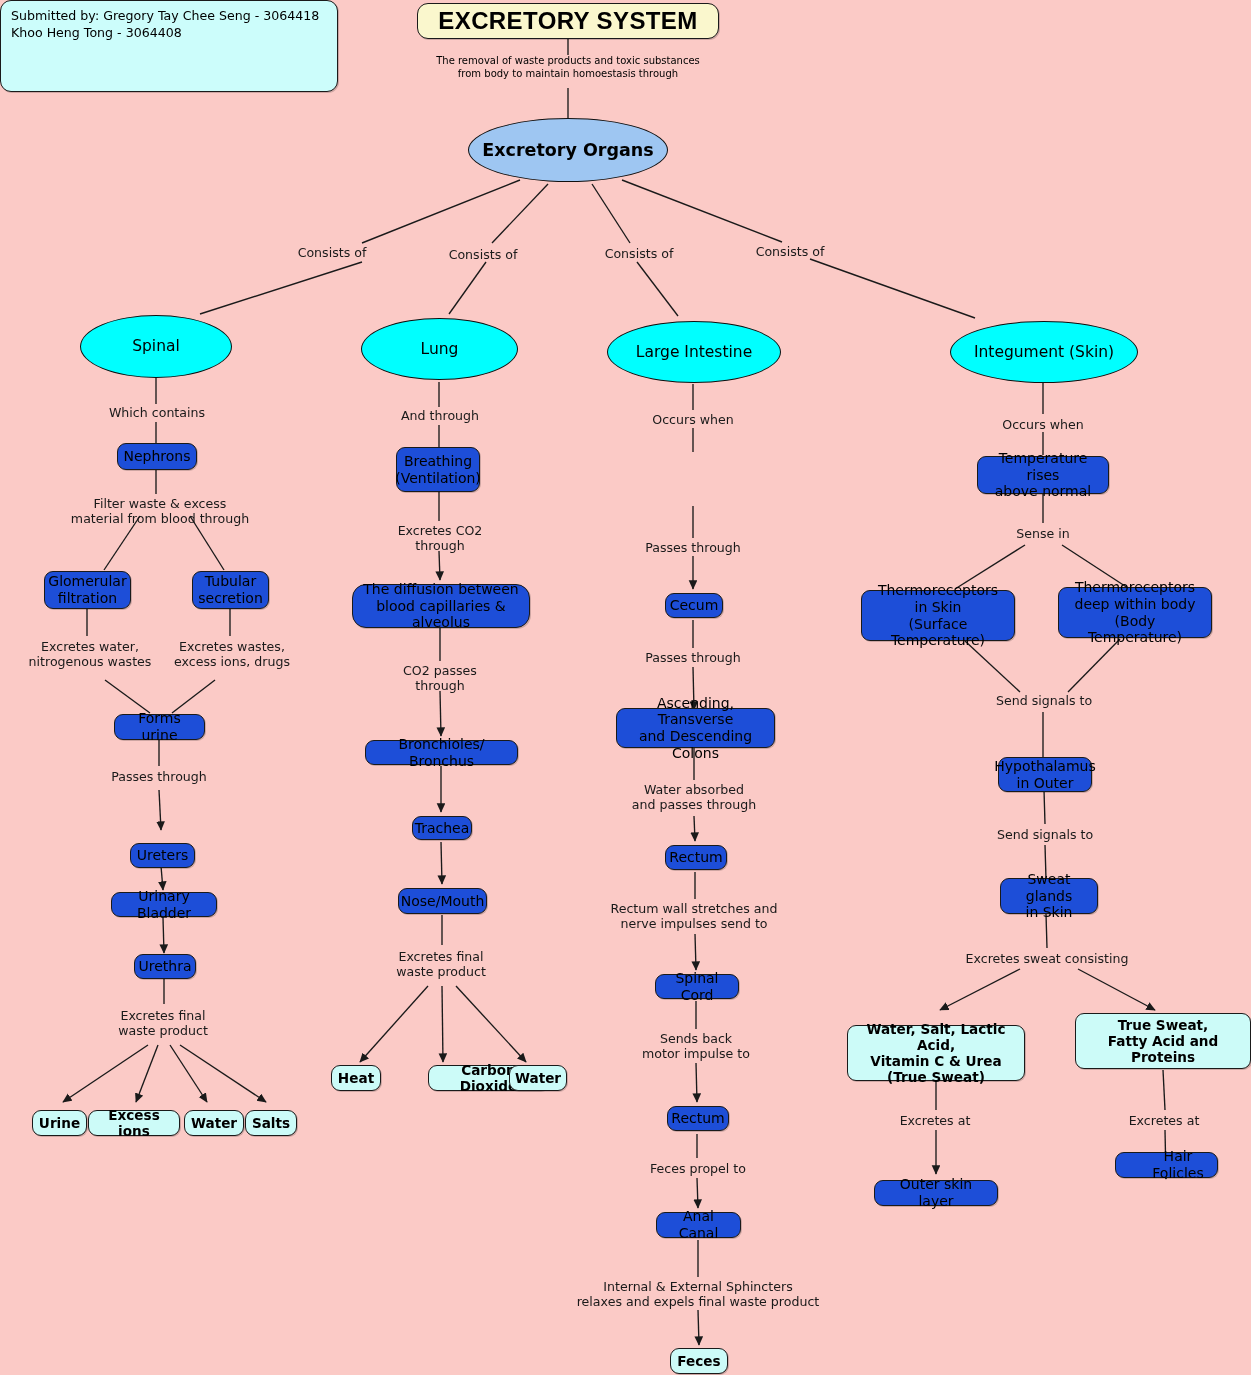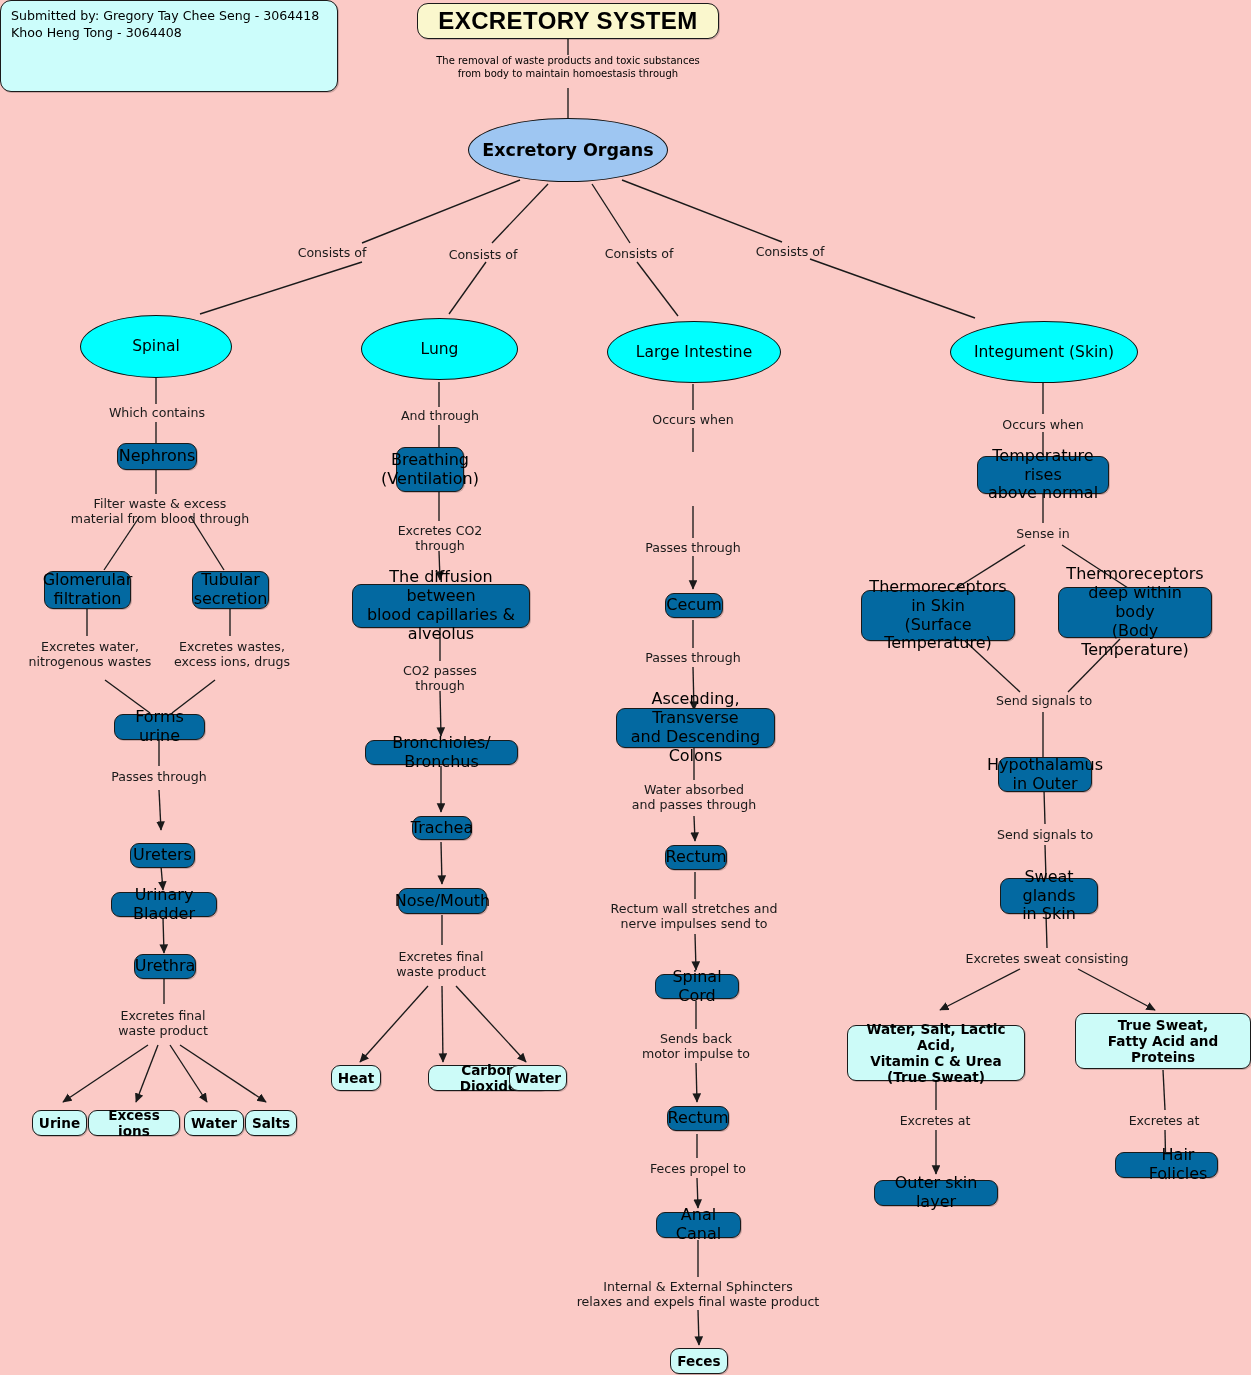--- a/index.html
+++ b/index.html
@@ -28,24 +28,24 @@
     display:flex;
     align-items:center;
     justify-content:center;
     text-align:center;
     line-height:1.18;
     color:#000;
     white-space:pre-line;
   }
   
   .box{
-    background:#0369a1;
+    background:#1d4ed8;
     border:1.6px solid #1a1a1a;
     border-radius:9px;
-    font-size:16px;
+    font-size:14px;
     padding:4px 9px;
     box-shadow:1px 1px 0 rgba(0,0,0,.18);
   }
   
   .box.cyan{
     background:#ccfbf8;
     font-weight:bold;
     font-size:13.6px;
   }
   
@@ -234,25 +234,25 @@
   <div class="node box" style="left:111px; top:892px; width:106px; height:25px;">Urinary Bladder</div>
   <div class="node box" style="left:134px; top:954px; width:62px; height:25px;">Urethra</div>
   <div class="lbl" style="left:163px; top:1008px;">Excretes final
 waste product</div>
   <div class="node box cyan" style="left:32px; top:1110px; width:55px; height:26px;">Urine</div>
   <div class="node box cyan" style="left:88px; top:1110px; width:92px; height:26px;">Excess ions</div>
   <div class="node box cyan" style="left:184px; top:1110px; width:60px; height:26px;">Water</div>
   <div class="node box cyan" style="left:245px; top:1110px; width:52px; height:26px;">Salts</div>
 
   <div class="lbl" style="left:440px; top:408px;">And through</div>
-  <div class="node box" style="left:396px; top:447px; width:68px; height:45px;">Breathing
+  <div class="node box" style="left:396px; top:447px; width:84px; height:45px;">Breathing
 (Ventilation)</div>
   <div class="lbl" style="left:440px; top:523px;">Excretes CO2
 through</div>
-  <div class="node box" style="left:352px; top:584px; width:178px; height:44px;">The diffusion between
+  <div class="node box" style="left:352px; top:584px; width:178px; height:44px;border-radius:14px;">The diffusion between
 blood capillaries &amp; alveolus</div>
   <div class="lbl" style="left:440px; top:663px;">CO2 passes
 through</div>
   <div class="node box" style="left:365px; top:740px; width:153px; height:25px;">Bronchioles/ Bronchus</div>
   <div class="node box" style="left:412px; top:816px; width:60px; height:24px;">Trachea</div>
   <div class="node box" style="left:398px; top:888px; width:89px; height:26px;">Nose/Mouth</div>
   <div class="lbl" style="left:441px; top:949px;">Excretes final
 waste product</div>
   <div class="node box cyan" style="left:331px; top:1065px; width:50px; height:26px;">Heat</div>
   <div class="node box cyan" style="left:384px; top:1065px; width:121px; height:26px;margin-left:44px;">Carbon Dioxide</div>

